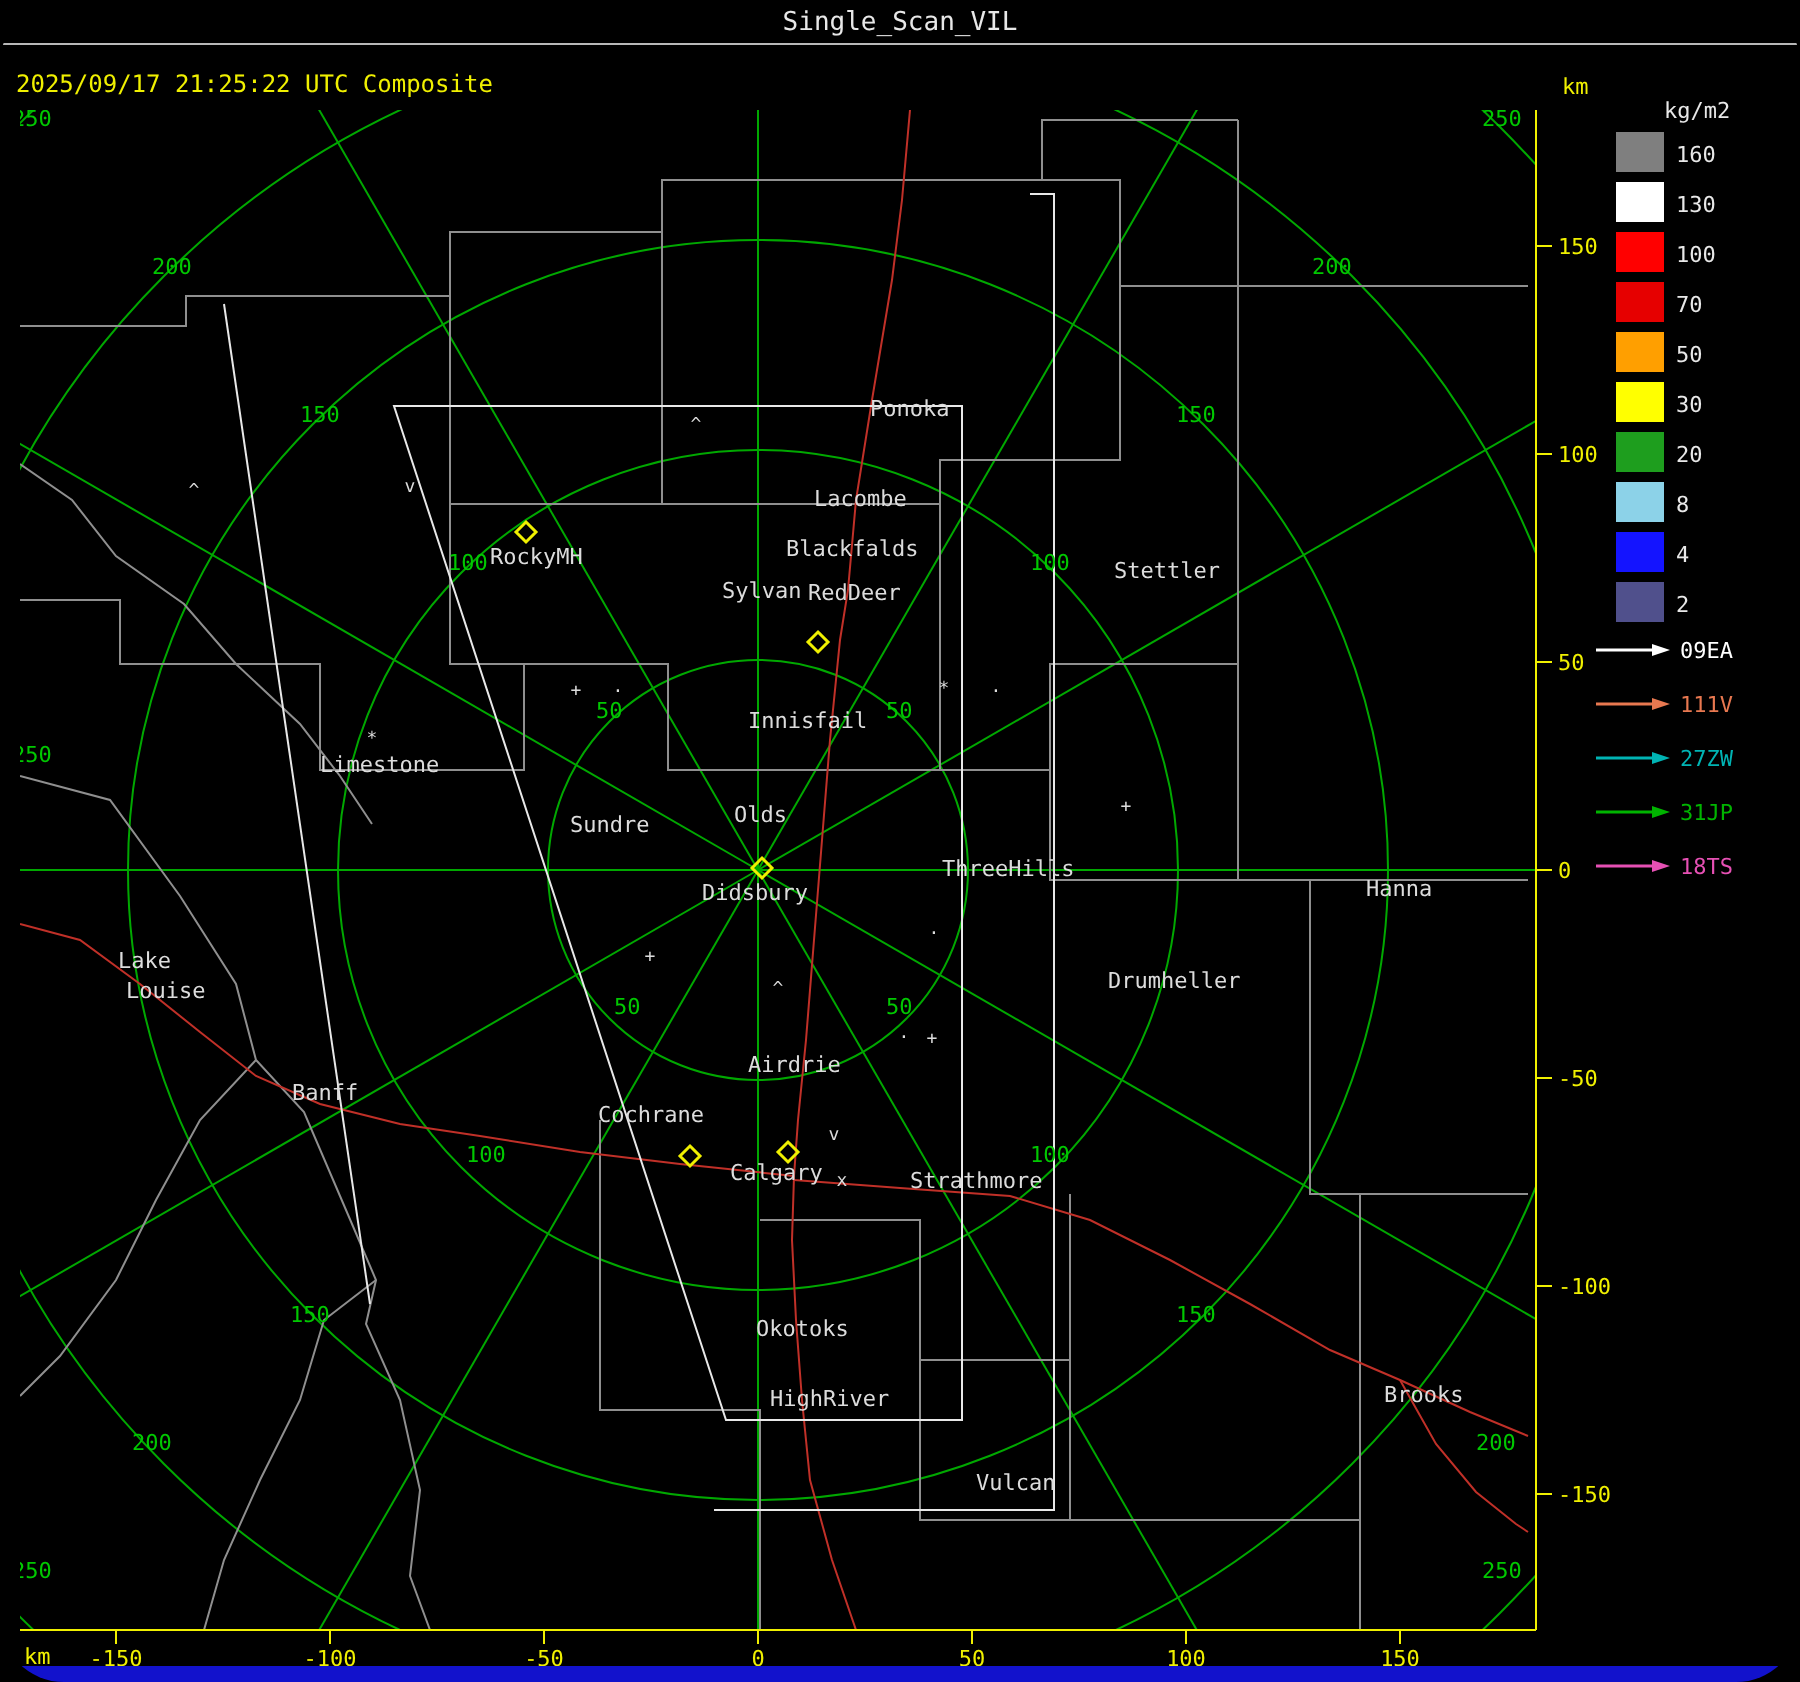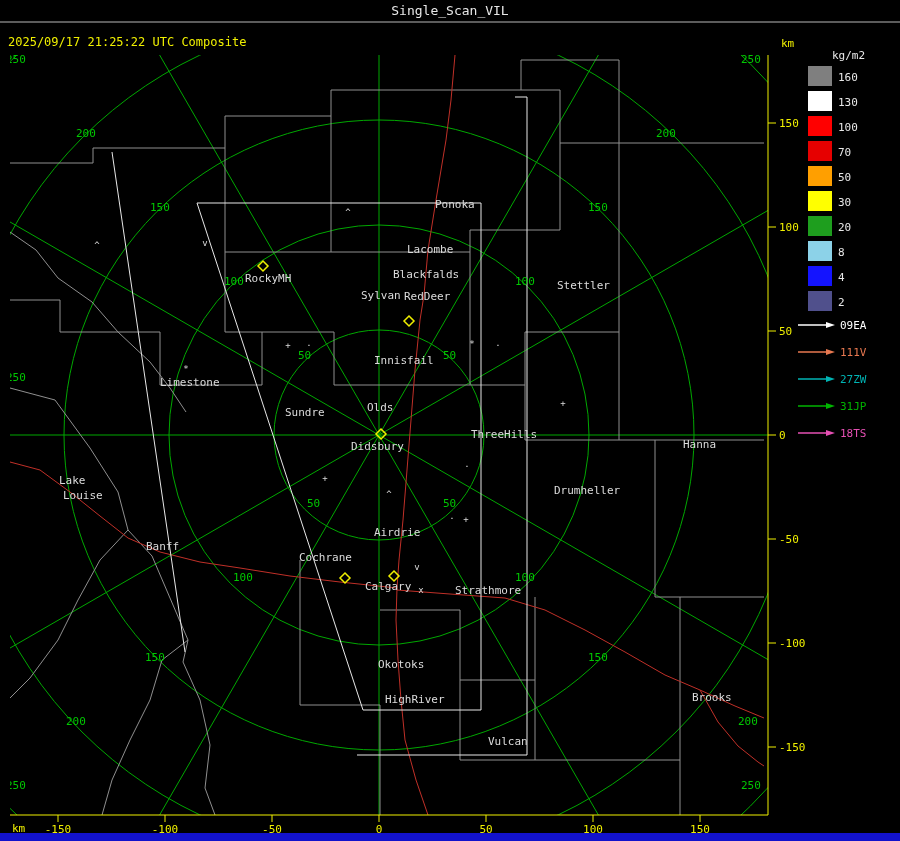--- a/index.html
+++ b/index.html
@@ -1,17 +1,17 @@
 <!DOCTYPE html>
 <html><head>
 <meta charset="utf-8">
 <style>
   html,body{margin:0;padding:0;background:#000;}
   .screen{position:relative;width:900px;height:841px;background:#000;overflow:hidden;
-          font-family:"DejaVu Sans Mono",monospace;}
+          font-family:"DejaVu Sans Mono",monospace;border-radius:32px;}
   svg text{font-family:"DejaVu Sans Mono",monospace;}
   .taskbar{position:absolute;left:0;top:833px;width:900px;height:8px;background:#1212cc;}
 </style>
 </head>
 <body>
 
 <div class="screen">
   <svg id="map" width="900" height="841" viewBox="0 0 900 841">
     <defs>
       <clipPath id="mapclip">

